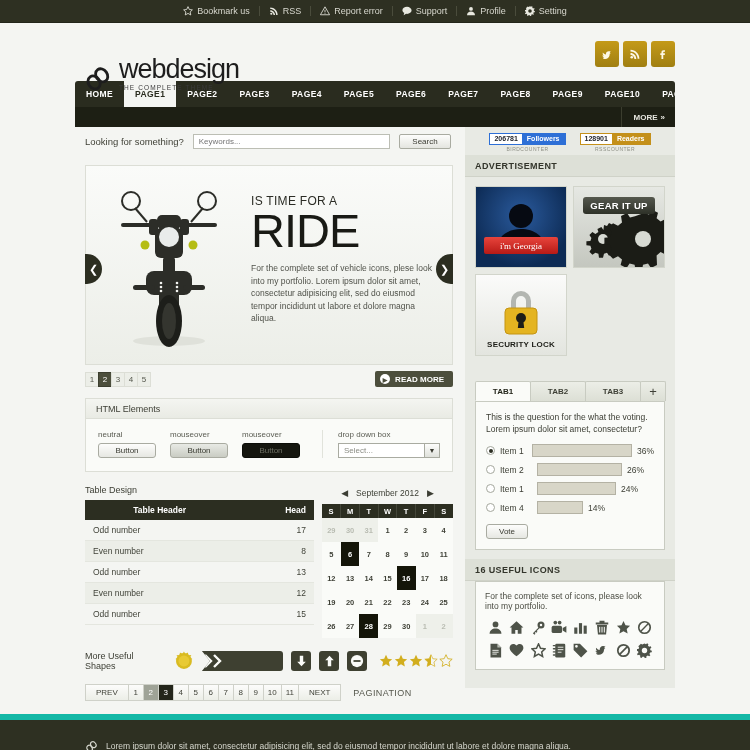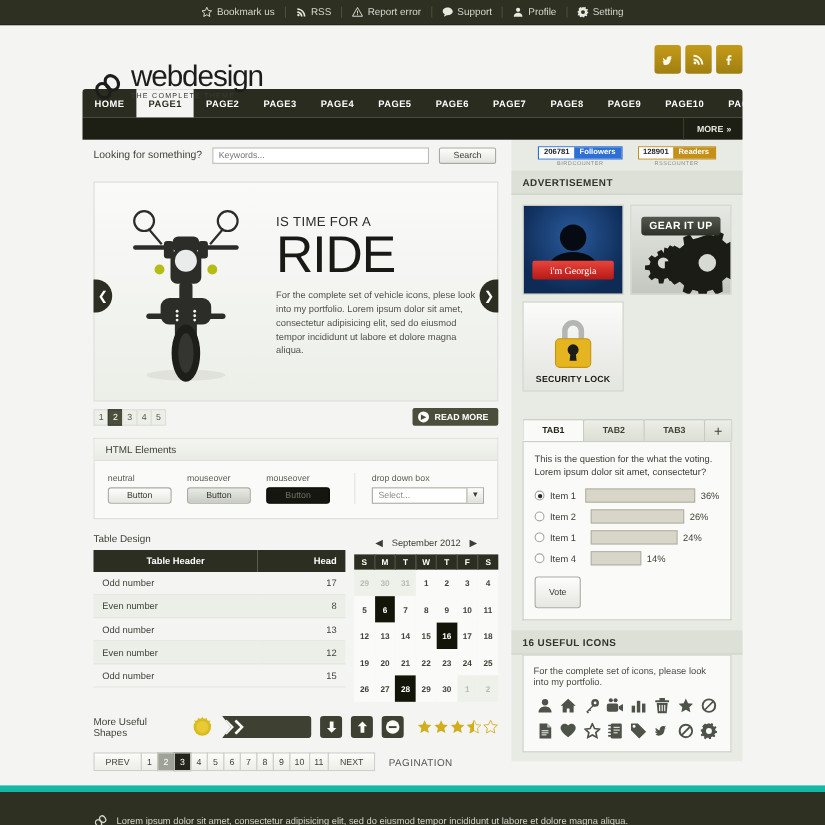--- a/index.html
+++ b/index.html
@@ -276,21 +276,21 @@
   .poll-item { display:flex; align-items:center; gap:5px; margin-bottom:6px; }
   .radio {
     width:9px; height:9px; border-radius:50%; border:1px solid #a4a79d; background:#fff;
     display:flex; align-items:center; justify-content:center; flex:0 0 9px;
   }
   .radio.on::after { content:""; width:4px; height:4px; border-radius:50%; background:#2b2d22; }
   .poll-name { font-size:8.5px; color:#3b3d33; width:32px; }
   .bar { height:13px; background:#d8d6c8; border:1px solid #b4b2a4; }
   .poll-pct { font-size:8.5px; color:#3b3d33; }
   .vote-btn {
-    margin-top:4px; width:42px; height:29px; border:1px solid #a9aba1; border-radius:3px;
+    margin-top:4px; width:42px; height:15px; border:1px solid #a9aba1; border-radius:3px;
     background:linear-gradient(#fdfdfc,#e6e7e2); font-size:8px; font-family:inherit; color:#3a3b32;
     cursor:pointer;
   }
   
   .icons-body { background:#fafbf8; border:1px solid #c8cbc1; margin:0 10px; padding:9px 9px 11px; }
   .icons-note { font-size:8.5px; color:#4a4c42; margin-bottom:9px; }
   .icon-grid { display:grid; grid-template-columns:repeat(8,1fr); row-gap:8px; justify-items:center; }
   .icon-grid svg { fill:#4e5349; }
   
   .footer {

